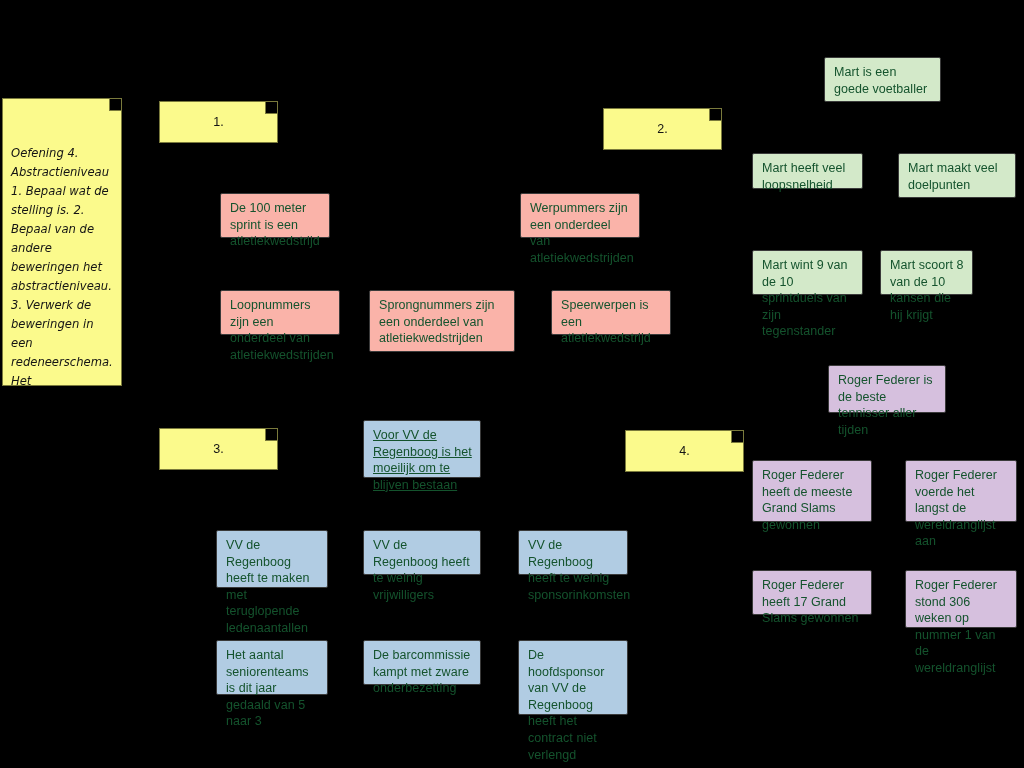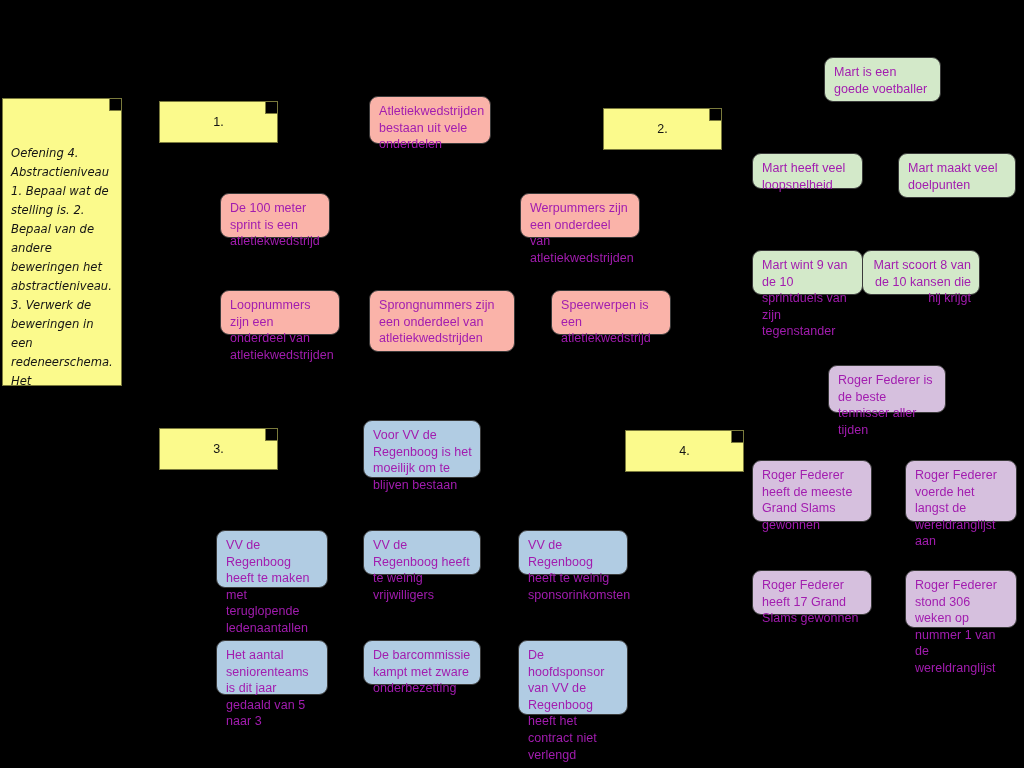--- a/index.html
+++ b/index.html
@@ -11,23 +11,23 @@
     position: relative;
     width: 1024px;
     height: 768px;
     background: #000000;
     overflow: hidden;
     font-family: "Liberation Sans", sans-serif;
   }
   .node {
     position: absolute;
     box-sizing: border-box;
-    border-radius: 9px;
+    border-radius: 2px;
     border: 1px solid #3a3a3a;
-    color: #a21caf;
+    color: #14532d;
     font-size: 12.5px;
     line-height: 16.6px;
     padding: 6px 8px 6px 9px;
     letter-spacing: 0.05px;
     white-space: pre-line;
   }
   .node.pink   { background: #fab3a9; }
   .node.green  { background: #d3e9c9; }
   .node.blue   { background: #b1cce3; }
   .node.purple { background: #d6c0de; }
@@ -94,44 +94,43 @@
   <div class="sticky numbered" style="left:159px; top:428px; width:119px; height:42px;">
     <div class="fold"></div>
     <span class="num">3.</span>
   </div>
 
   <div class="sticky numbered" style="left:625px; top:430px; width:119px; height:42px;">
     <div class="fold"></div>
     <span class="num">4.</span>
   </div>
 
-  <div class="node pink" style="left:369px; top:96px; width:122px; height:48px;">Atletiekwedstrijden bestaan uit vele onderdelen</div>
 
   <div class="node pink" style="left:220px; top:193px; width:110px; height:45px;">De 100 meter sprint is een atletiekwedstrijd</div>
 
 
   <div class="node pink" style="left:520px; top:193px; width:120px; height:45px;">Werpummers zijn een onderdeel van atletiekwedstrijden</div>
 
   <div class="node pink" style="left:220px; top:290px; width:120px; height:45px;">Loopnummers zijn een onderdeel van atletiekwedstrijden</div>
 
   <div class="node pink" style="left:369px; top:290px; width:146px; height:62px;">Sprongnummers zijn een onderdeel van atletiekwedstrijden</div>
 
   <div class="node pink" style="left:520px; top:290px; width:120px; height:45px;margin-left:31px;">Speerwerpen is een atletiekwedstrijd</div>
 
   <div class="node green" style="left:824px; top:57px; width:117px; height:45px;">Mart is een goede voetballer</div>
 
   <div class="node green" style="left:752px; top:153px; width:111px; height:36px;">Mart heeft veel loopsnelheid</div>
 
   <div class="node green" style="left:898px; top:153px; width:118px; height:45px;">Mart maakt veel doelpunten</div>
 
   <div class="node green" style="left:752px; top:250px; width:111px; height:45px;">Mart wint 9 van de 10 sprintduels van zijn tegenstander</div>
 
-  <div class="node green" style="left:862px; top:250px; width:118px; height:45px;text-align:right;">Mart scoort 8 van de 10 kansen die hij krijgt</div>
+  <div class="node green" style="left:880px; top:250px; width:93px; height:45px;">Mart scoort 8 van de 10 kansen die hij krijgt</div>
 
-  <div class="node blue" style="left:363px; top:420px; width:118px; height:58px;">Voor VV de Regenboog is het moeilijk om te blijven bestaan</div>
+  <div class="node blue" style="left:363px; top:420px; width:118px; height:58px;text-decoration:underline;">Voor VV de Regenboog is het moeilijk om te blijven bestaan</div>
 
   <div class="node blue" style="left:216px; top:530px; width:112px; height:58px;">VV de Regenboog heeft te maken met teruglopende ledenaantallen</div>
 
   <div class="node blue" style="left:363px; top:530px; width:118px; height:45px;">VV de Regenboog heeft te weinig vrijwilligers</div>
 
   <div class="node blue" style="left:518px; top:530px; width:110px; height:45px;">VV de Regenboog heeft te weinig sponsorinkomsten</div>
 
   <div class="node blue" style="left:216px; top:640px; width:112px; height:55px;">Het aantal seniorenteams is dit jaar gedaald van 5 naar 3</div>
 
   <div class="node blue" style="left:363px; top:640px; width:118px; height:45px;">De barcommissie kampt met zware onderbezetting</div>

